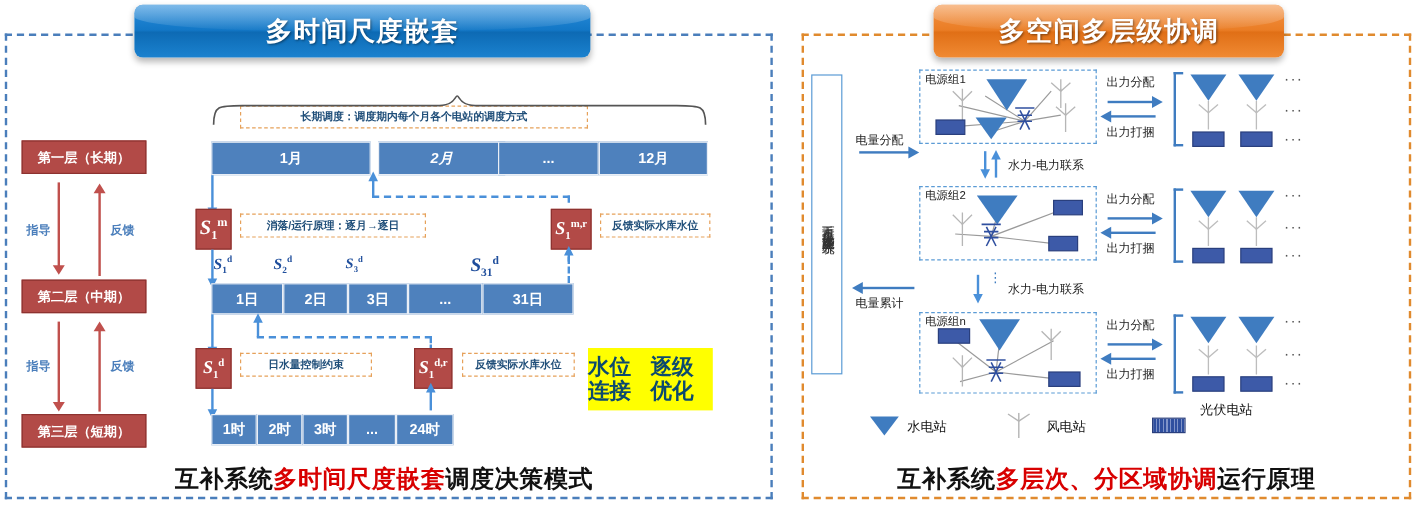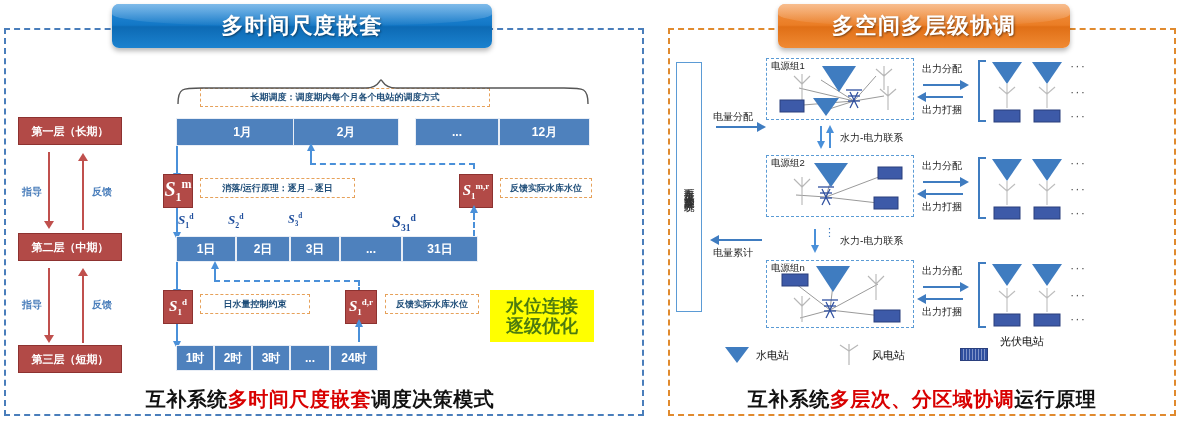--- a/index.html
+++ b/index.html
@@ -74,24 +74,24 @@
 
   
   .caption{
     position:absolute;width:100%;text-align:center;
     font-size:20px;font-weight:bold;color:#111;letter-spacing:.5px;
     white-space:nowrap;
   }
   .caption .hl{color:#d80000;}
 
   .yellowbox{
-    position:absolute;background:#ffff00;color:#4d7c0f;
+    position:absolute;background:#ffff00;color:#0c4a6e;
     font-size:18px;font-weight:bold;line-height:1.12;
-    display:flex;flex-direction:column;align-items:center;justify-content:center;
-    text-align:center;box-sizing:border-box;
+    display:flex;flex-direction:row;align-items:center;justify-content:center;
+    text-align:left;box-sizing:border-box;
   }
 
   
   .vtextbox{
     position:absolute;border:1px solid #5b9bd5;color:#333;
     font-size:10.5px;line-height:1.28;letter-spacing:1px;
     display:flex;align-items:center;justify-content:center;
     box-sizing:border-box;background:#fff;
   }
   .vtextbox span{writing-mode:vertical-rl;text-orientation:upright;}
@@ -141,33 +141,33 @@
 <div class="vline varrow-up" style="left:82px;top:160px;height:70px;"></div>
 <div class="smalltxt abs" style="left:22px;top:185px;">指导</div>
 <div class="smalltxt abs" style="left:92px;top:185px;">反馈</div>
 
 <div class="vline varrow-down" style="left:48px;top:268px;height:68px;"></div>
 <div class="vline varrow-up" style="left:82px;top:275px;height:68px;"></div>
 <div class="smalltxt abs" style="left:22px;top:298px;">指导</div>
 <div class="smalltxt abs" style="left:92px;top:298px;">反馈</div>
 
 <div class="bluecell abs" style="left:176px;top:118px;width:133px;height:28px;">1月</div>
-<div class="bluecell abs" style="left:293px;top:118px;width:106px;height:28px;">2月</div>
+<div class="bluecell abs" style="left:315px;top:118px;width:106px;height:28px;font-style:italic;">2月</div>
 <div class="bluecell abs" style="left:415px;top:118px;width:84px;height:28px;">...</div>
 <div class="bluecell abs" style="left:499px;top:118px;width:91px;height:28px;">12月</div>
 
 <div class="bline bdown" style="left:176px;top:146px;height:28px;"></div>
 
 <div class="bdash-v" style="left:473px;top:163px;height:19px;"></div>
 <div class="bdash-h" style="left:310px;top:163px;width:165px;"></div>
 <div class="bline bup" style="left:310px;top:150px;height:14px;"></div>
 <div class="bdash-v" style="left:473px;top:182px;height:0px;"></div>
 
 <div class="redbox abs" style="left:163px;top:174px;width:30px;height:34px;">
-  <span class="sym" style="font-size:20px;">
+  <span class="sym" style="font-size:17px;">
     <span>S</span><sub>1</sub><sup>m</sup>
   </span>
 </div>
 <div class="dashlabel abs" style="left:200px;top:178px;width:155px;height:20px;">消落/运行原理：逐月→逐日</div>
 
 <div class="redbox abs" style="left:459px;top:174px;width:34px;height:34px;">
   <span class="sym" style="font-size:15px;">
     <span>S</span><sub>1</sub><sup>m,r</sup>
   </span>
 </div>

